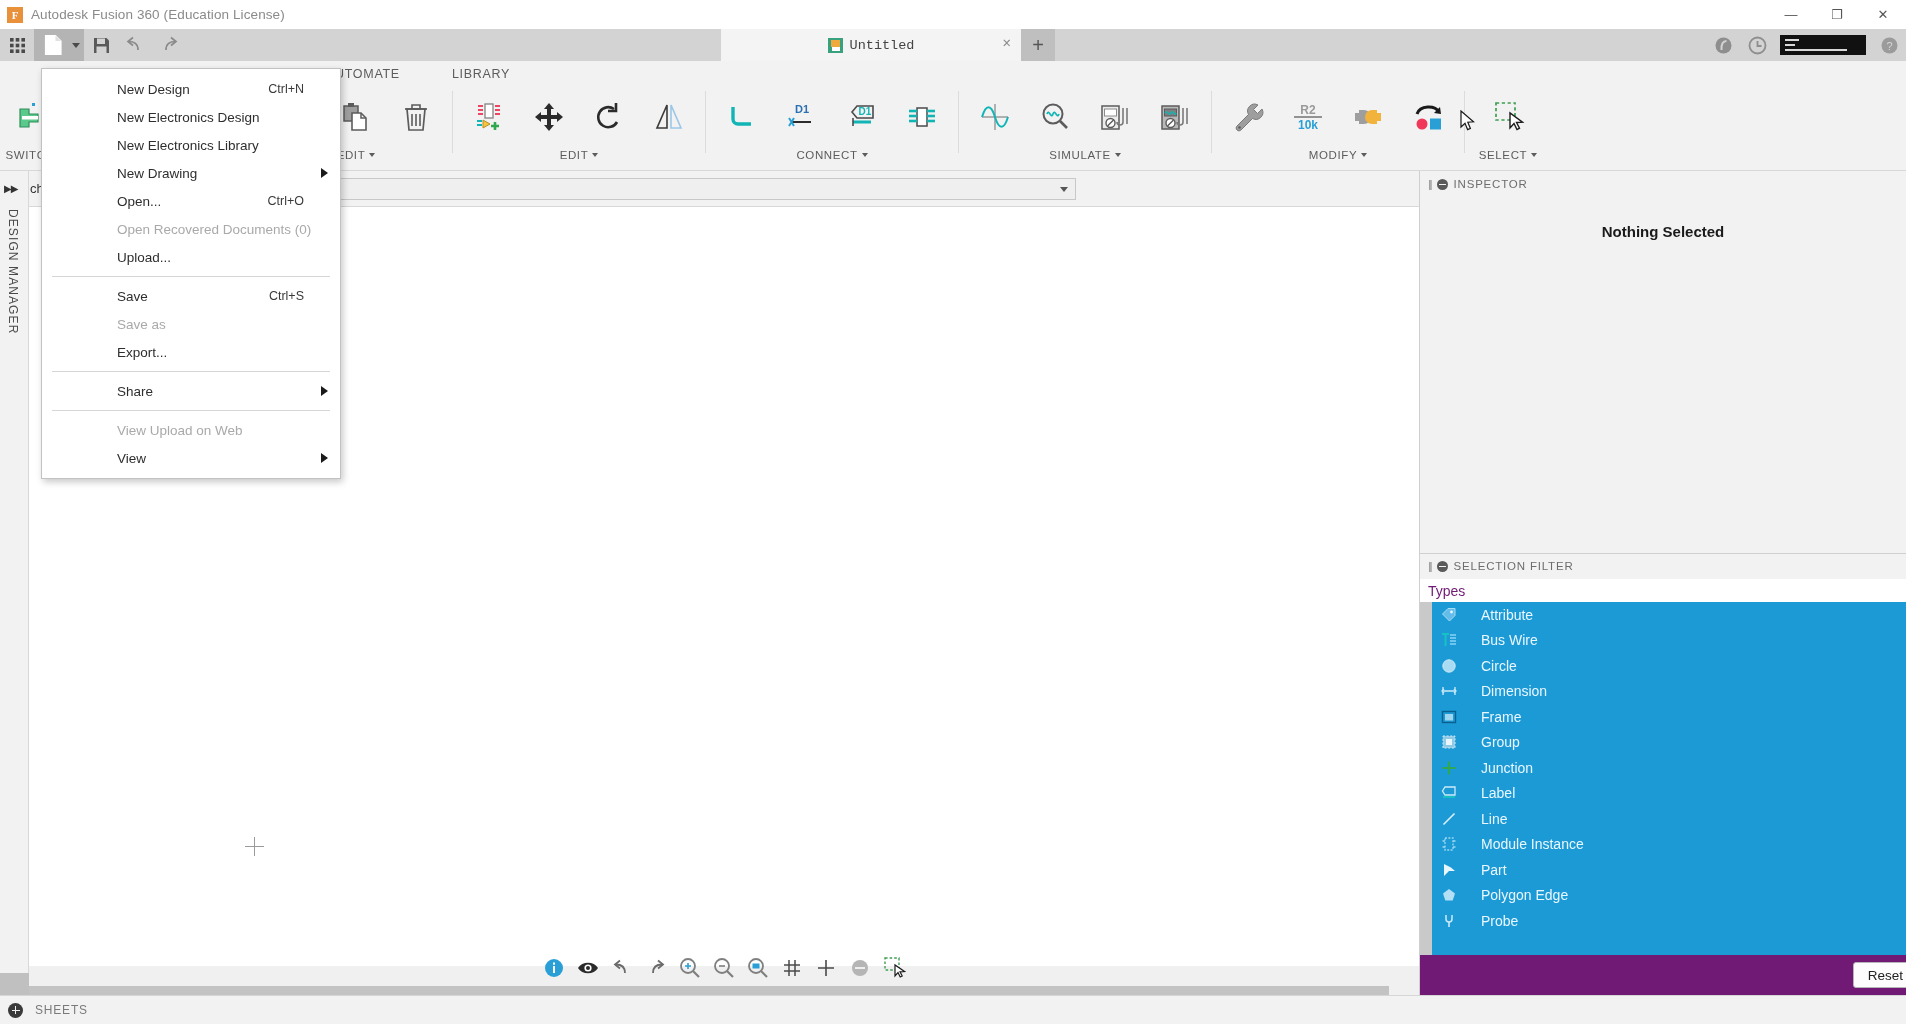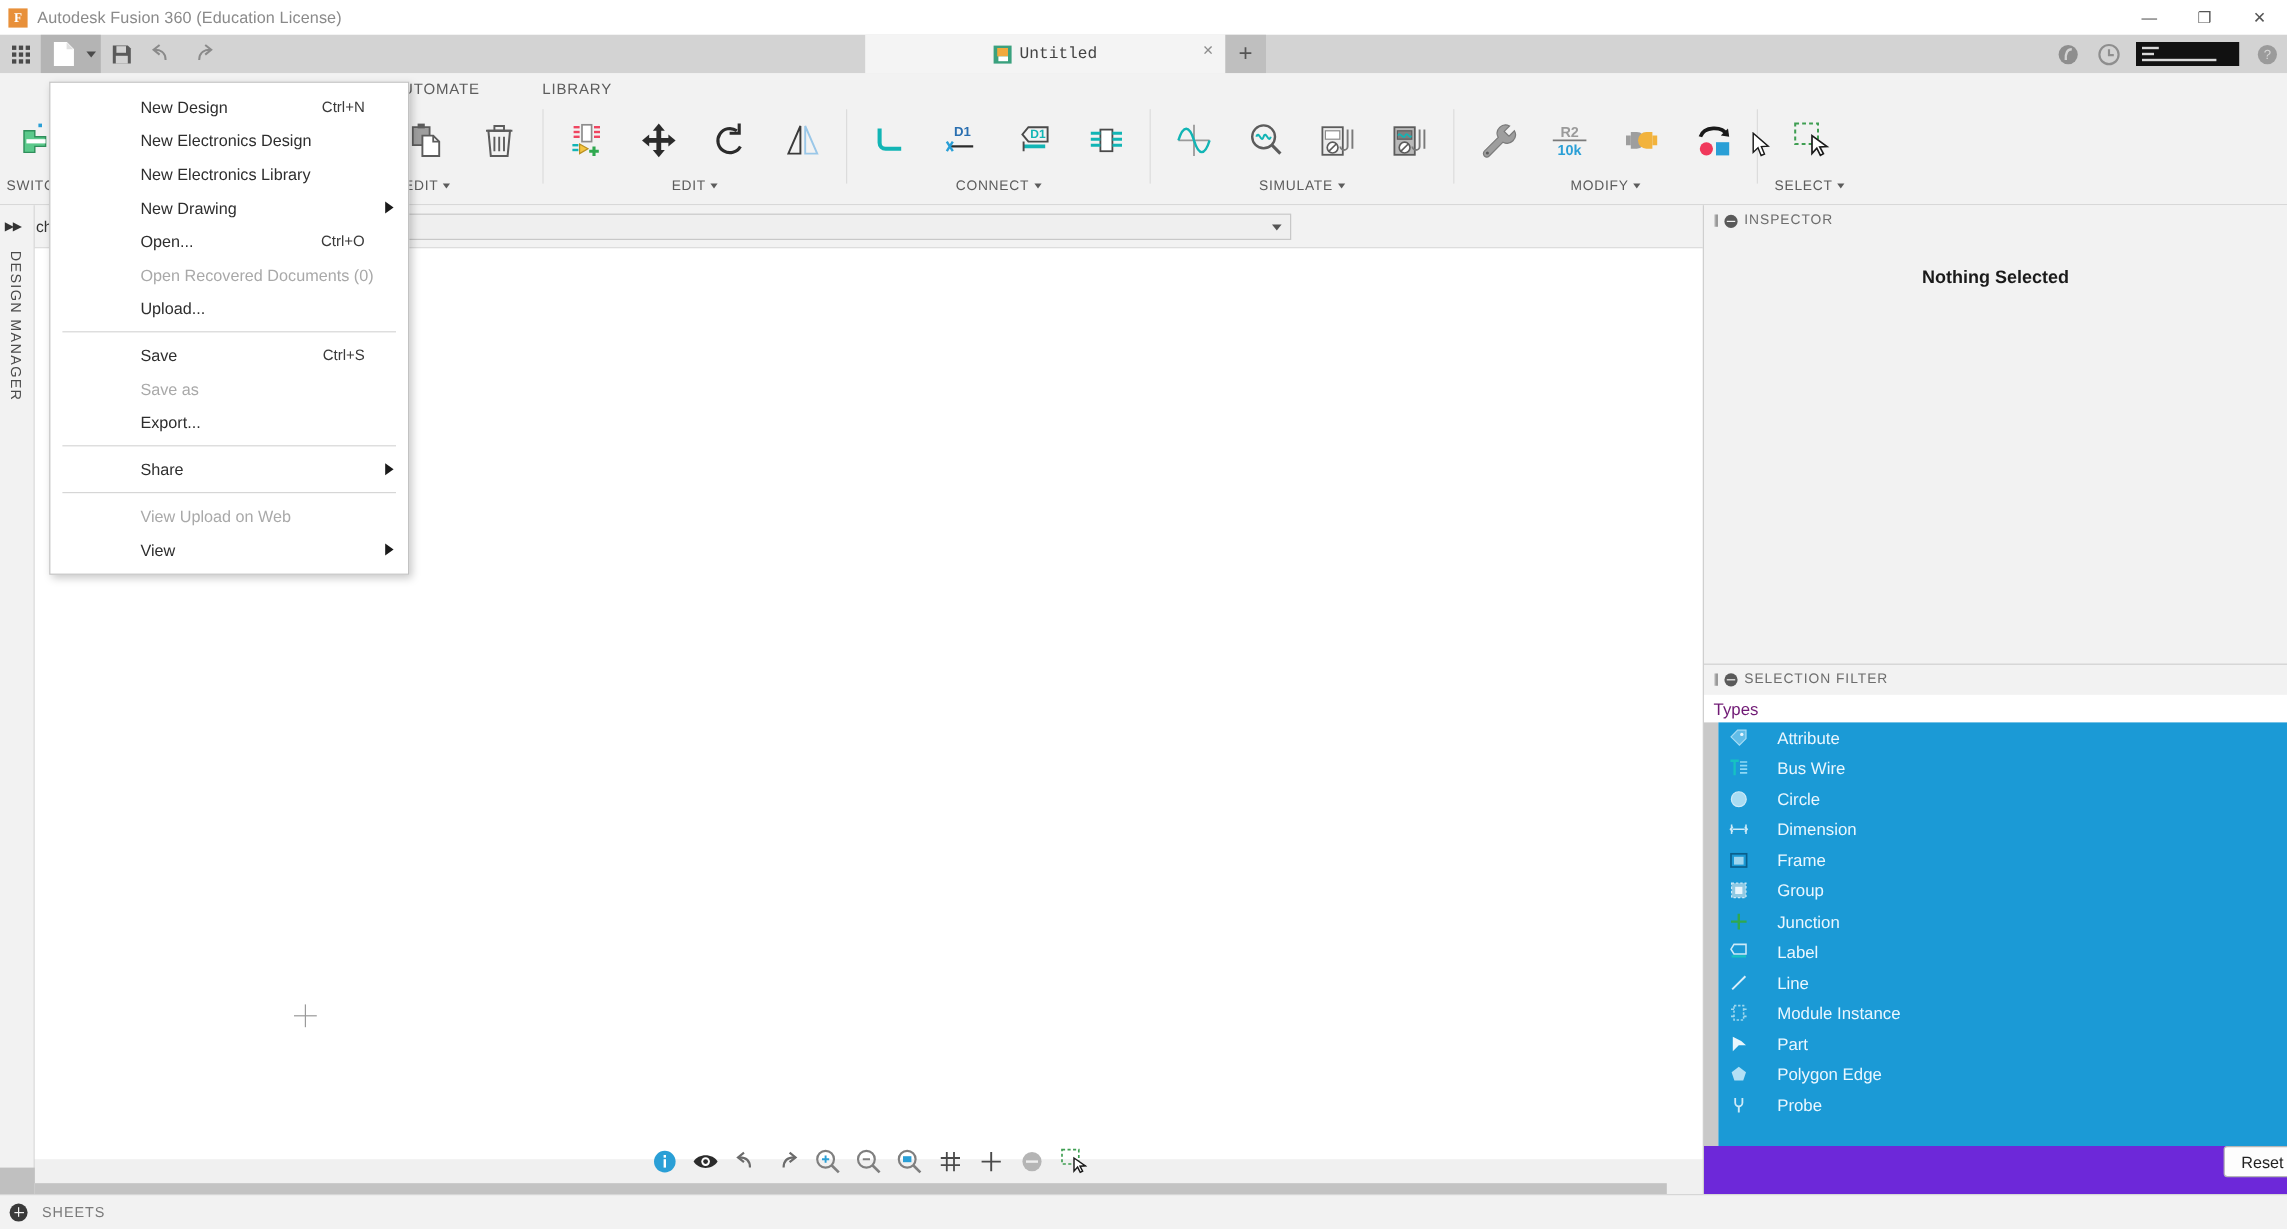--- a/index.html
+++ b/index.html
@@ -198,22 +198,22 @@
     position:absolute; top:49px; left:12px; right:0; bottom: 40px;
     background: #1b9ad6; overflow: hidden;
   }
   .type-row {
     height: 25.5px; display:flex; align-items:center; gap:24px; padding-left: 8px;
     color: #eaf7ff; font-size: 14px;
   }
   .type-ico { width: 17px; height: 17px; flex:0 0 auto; display:flex; align-items:center; justify-content:center; }
   .selfilter-scroll { position:absolute; left:0; top:49px; width:12px; bottom:40px; background:#c9c9c9; }
   .selfilter-footer {
-    position:absolute; left:0; right:0; bottom:0; height:40px; background:#6d28d9;
-    display:flex; align-items:flex-start; justify-content:flex-end; padding-right:0;
+    position:absolute; left:0; right:0; bottom:0; height:40px; background:#701a75;
+    display:flex; align-items:center; justify-content:flex-end; padding-right:0;
   }
   .reset-btn {
     height: 26px; padding: 0 14px; background:#fdfdfd; border:1px solid #b6b6b6; border-radius:3px;
     font-size: 13.5px; color:#222; display:flex; align-items:center; margin-right:-12px;
   }
   .panel-left-scroll { position:absolute; left:0; top:26px; width:10px; height:356px; background:#f2f2f2; }
   .panel-left-scroll i { display:block; margin-top:50px; width:10px; height:120px; background:#c9c9c9; }
 
   
   .statusbar {

